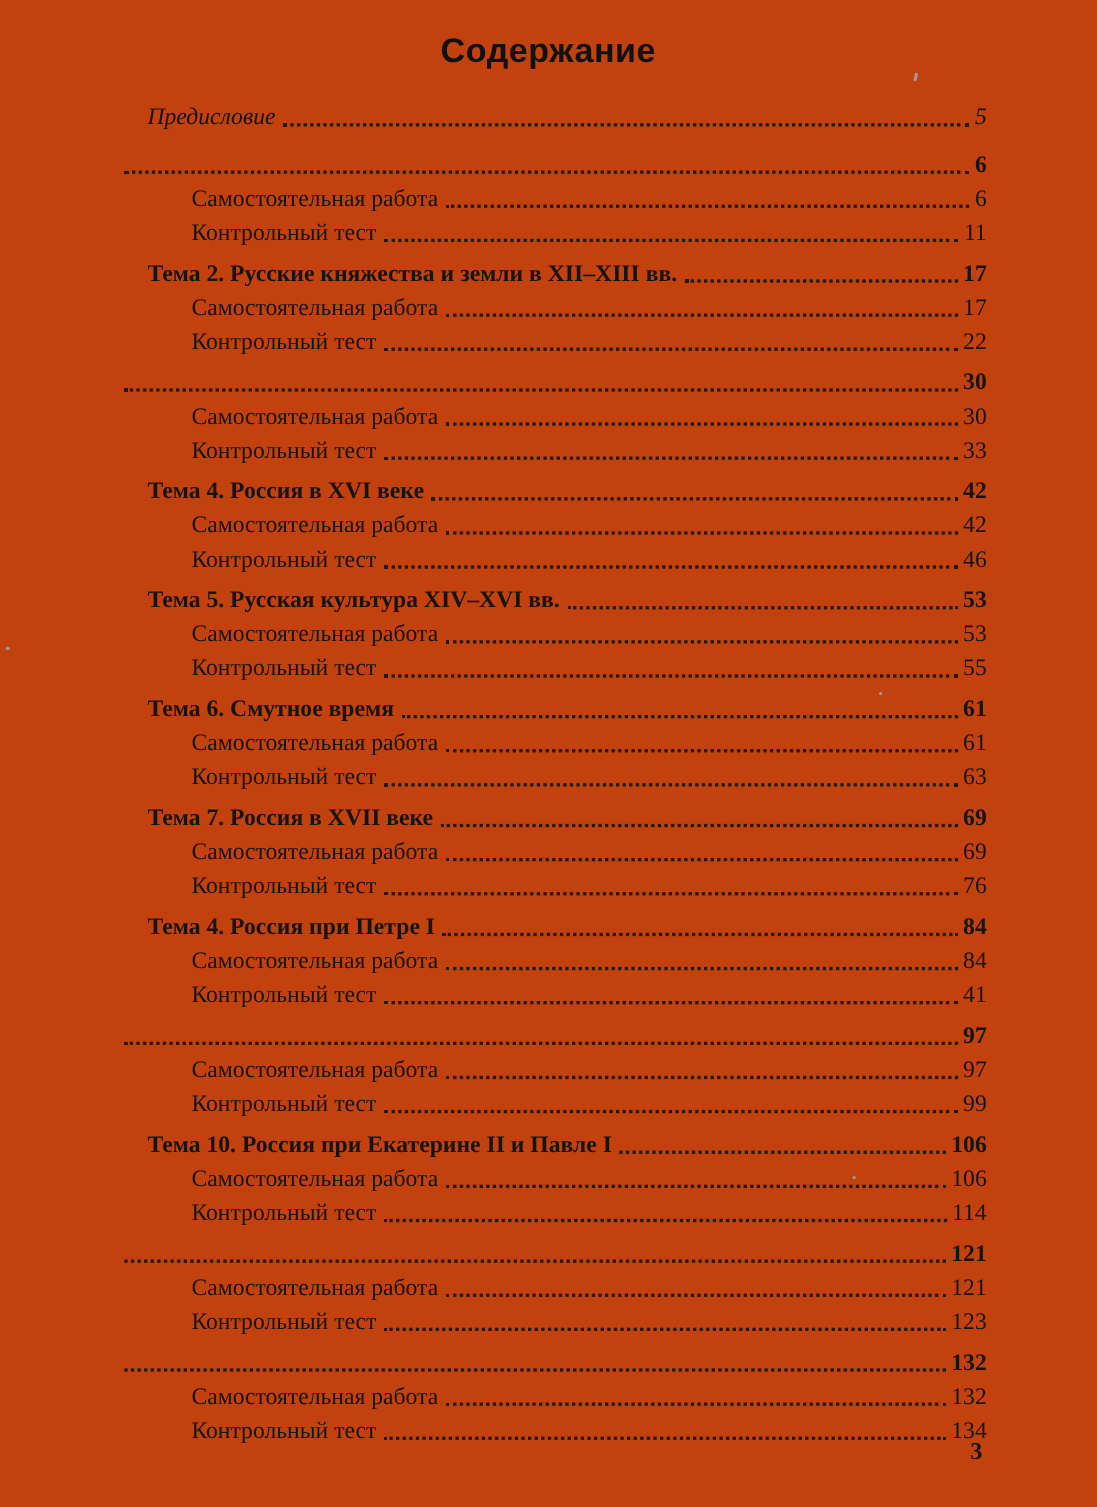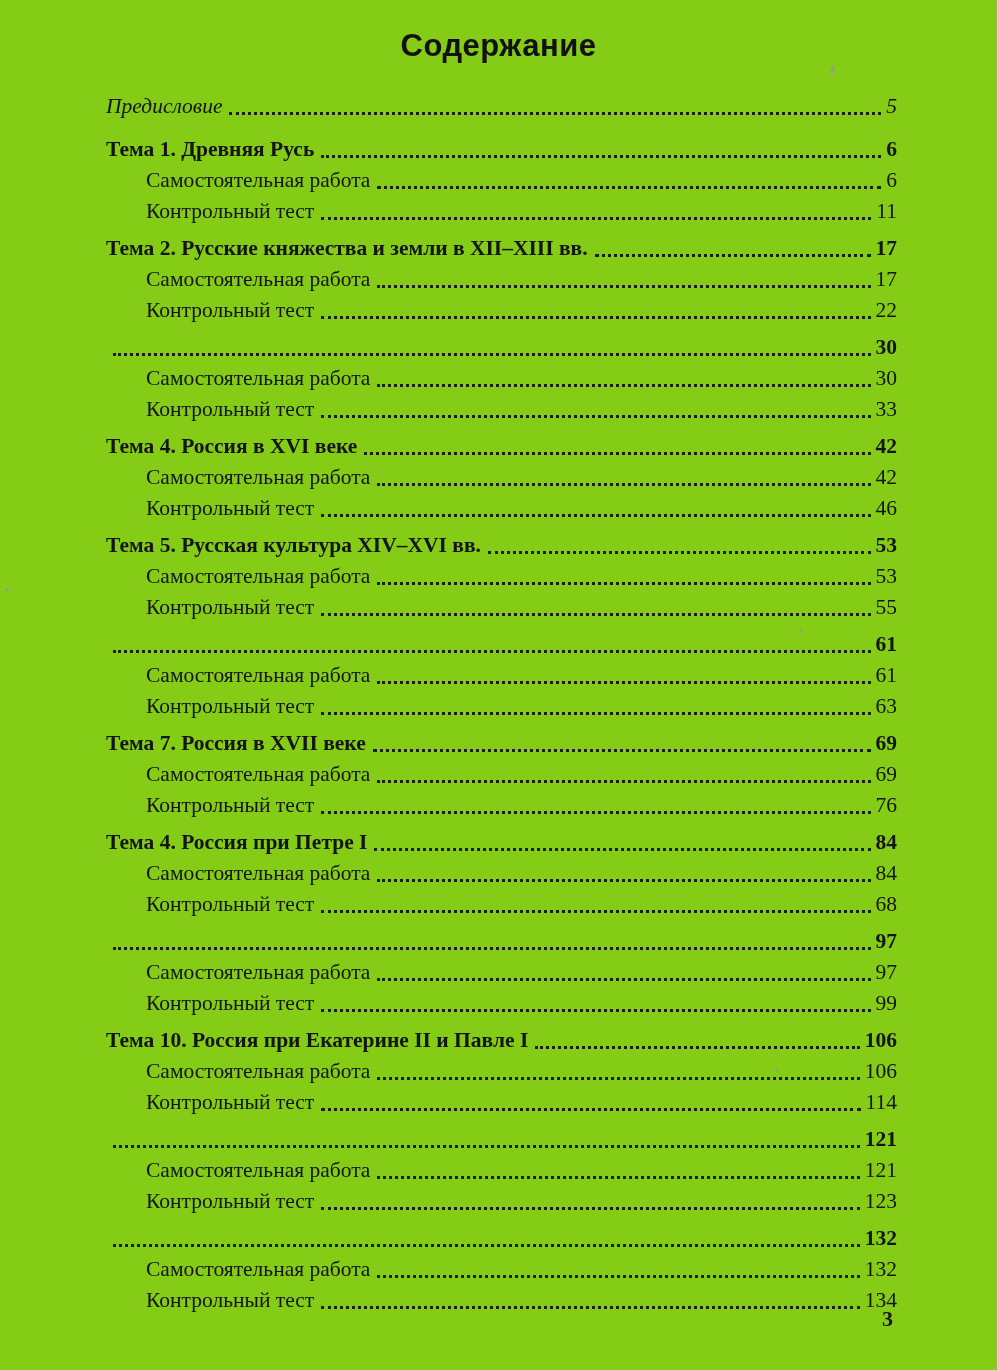--- a/index.html
+++ b/index.html
@@ -4,21 +4,21 @@
 <style>
   html, body {
     margin: 0;
     padding: 0;
     background: #ffffff;
   }
   .page {
     position: relative;
     width: 997px;
     height: 1370px;
-    background: #84cc16;
+    background: #c2410c;
     overflow: hidden;
     font-family: "Liberation Serif", serif;
     color: #141414;
   }
   .page-title {
     margin: 0;
     padding-top: 27px;
     text-align: center;
     font-family: "Liberation Sans", sans-serif;
     font-weight: 700;
@@ -47,20 +47,21 @@
   .toc-row.tema .toc-label,
   .toc-row.tema .toc-page {
     font-weight: 700;
   }
   .toc-row.sub {
     padding-left: 40px;
     text-align: center;
   }
   .toc-label {
     flex: 0 0 auto;
+    margin-left: 28px;
   }
   .leader {
     flex: 1 1 auto;
     min-width: 18px;
     align-self: flex-end;
     margin: 0 5px 7px 7px;
     border-bottom: 3px dotted #1c1c1c;
   }
   .toc-page {
     flex: 0 0 auto;
@@ -90,21 +91,20 @@
   <h1 class="page-title">Содержание</h1>
 
   <div class="toc">
       <div class="toc-row preface">
         <span class="toc-label">Предисловие</span>
         <span class="leader"></span>
         <span class="toc-page">5</span>
       </div>
       <div class="toc-group">
         <div class="toc-row tema">
-          <span class="toc-label">Тема 1. Древняя Русь</span>
           <span class="leader"></span>
           <span class="toc-page">6</span>
         </div>
         <div class="toc-row sub">
           <span class="toc-label">Самостоятельная работа</span>
           <span class="leader"></span>
           <span class="toc-page">6</span>
         </div>
         <div class="toc-row sub">
           <span class="toc-label">Контрольный тест</span>
@@ -174,20 +174,21 @@
           <span class="toc-page">53</span>
         </div>
         <div class="toc-row sub">
           <span class="toc-label">Контрольный тест</span>
           <span class="leader"></span>
           <span class="toc-page">55</span>
         </div>
       </div>
       <div class="toc-group">
         <div class="toc-row tema">
+          <span class="toc-label">Тема 6. Смутное время</span>
           <span class="leader"></span>
           <span class="toc-page">61</span>
         </div>
         <div class="toc-row sub">
           <span class="toc-label">Самостоятельная работа</span>
           <span class="leader"></span>
           <span class="toc-page">61</span>
         </div>
         <div class="toc-row sub">
           <span class="toc-label">Контрольный тест</span>
@@ -219,21 +220,21 @@
           <span class="toc-page">84</span>
         </div>
         <div class="toc-row sub">
           <span class="toc-label">Самостоятельная работа</span>
           <span class="leader"></span>
           <span class="toc-page">84</span>
         </div>
         <div class="toc-row sub">
           <span class="toc-label">Контрольный тест</span>
           <span class="leader"></span>
-          <span class="toc-page">68</span>
+          <span class="toc-page">41</span>
         </div>
       </div>
       <div class="toc-group">
         <div class="toc-row tema">
           <span class="leader"></span>
           <span class="toc-page">97</span>
         </div>
         <div class="toc-row sub">
           <span class="toc-label">Самостоятельная работа</span>
           <span class="leader"></span>

